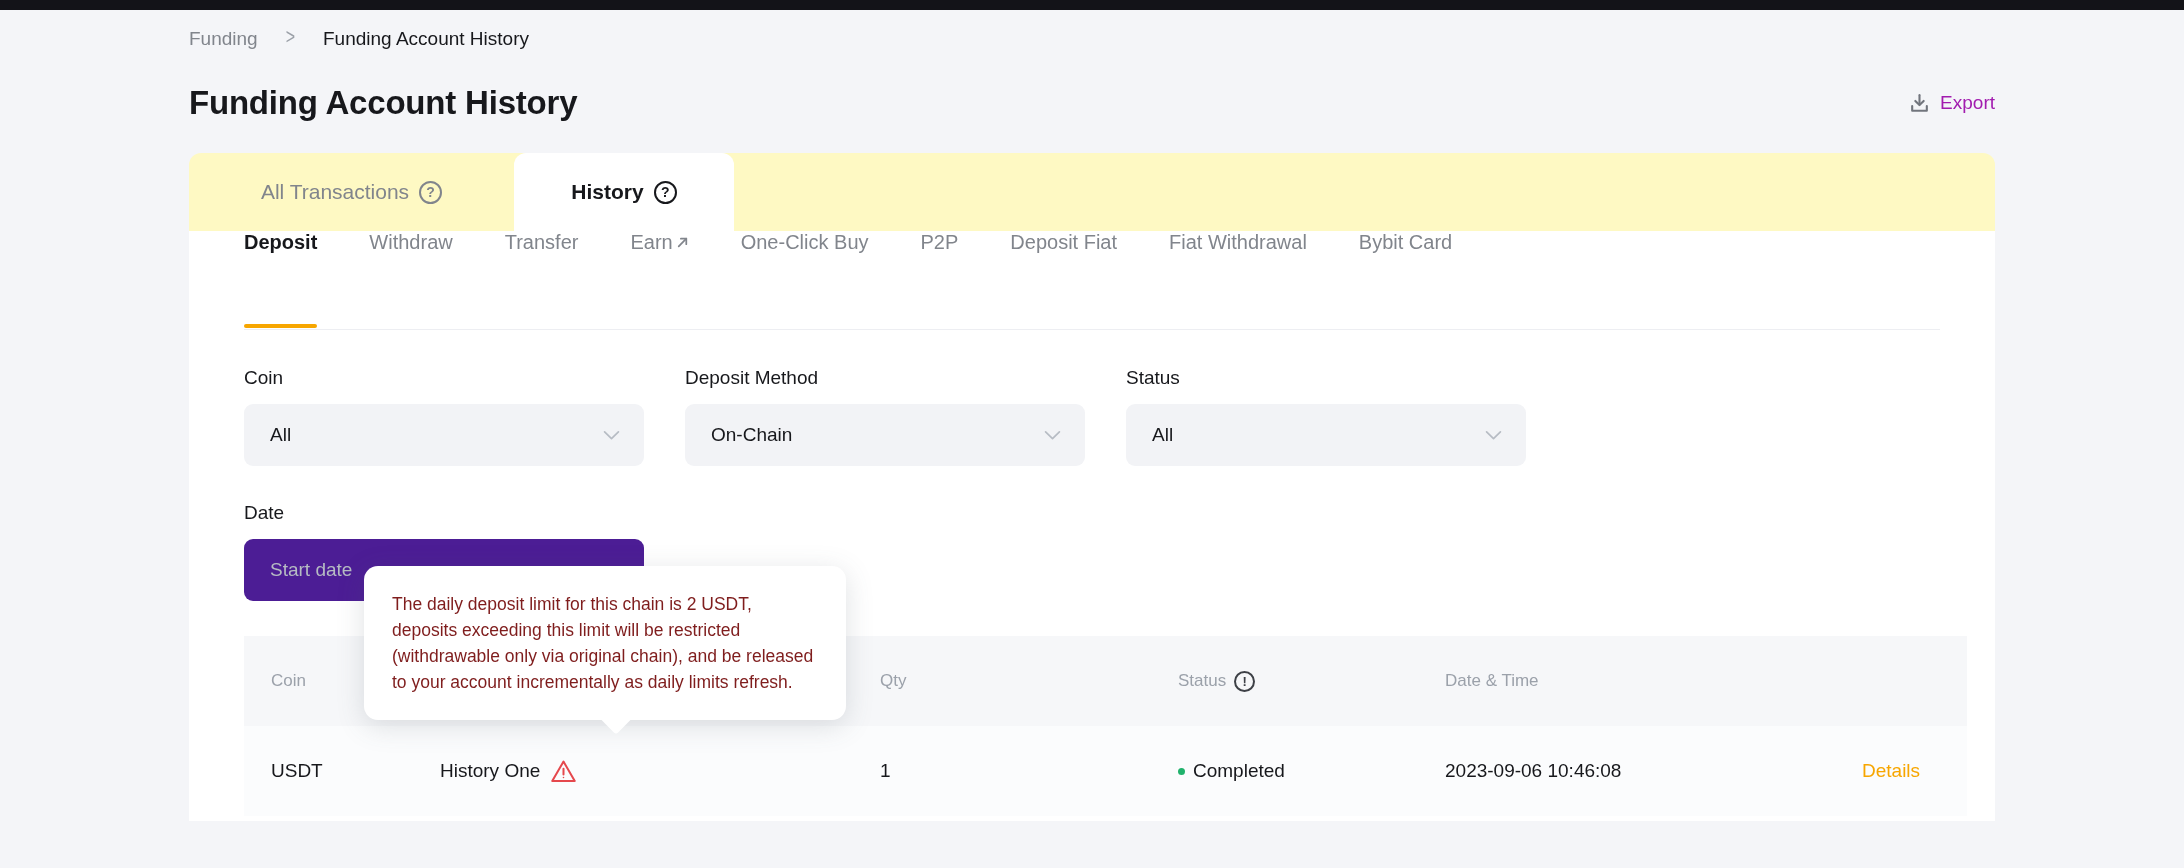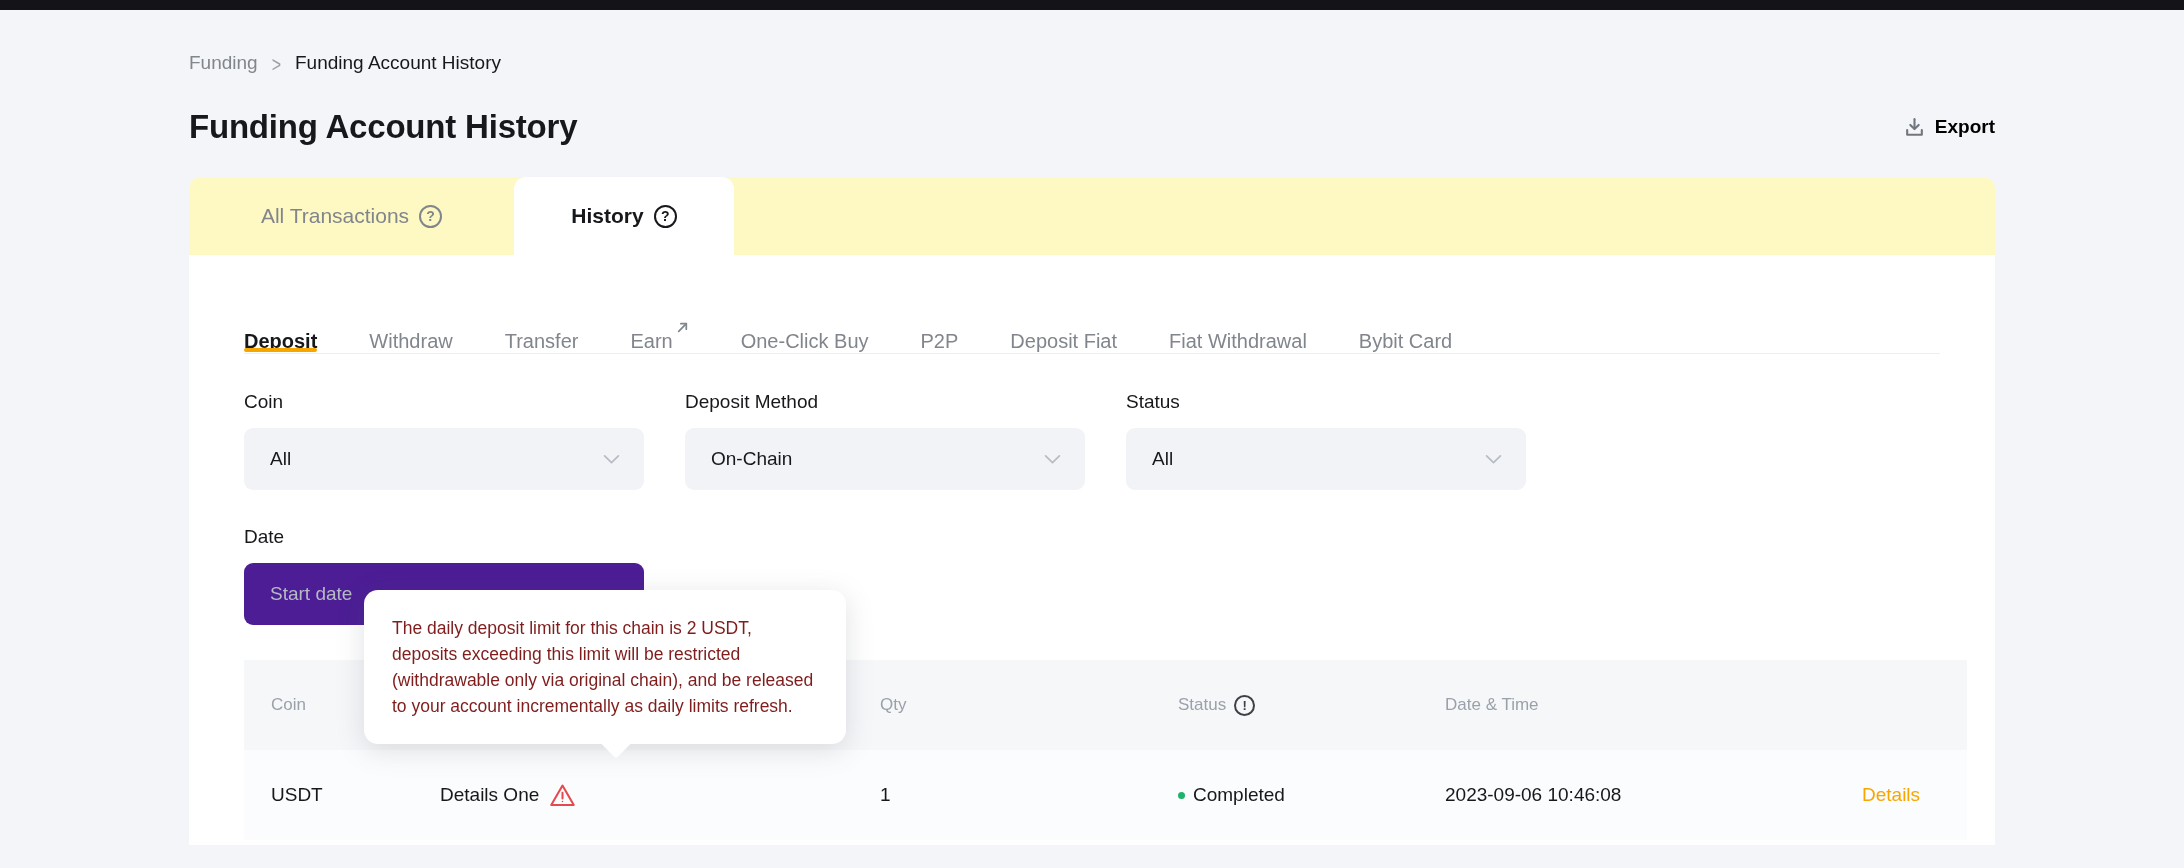--- a/index.html
+++ b/index.html
@@ -8,46 +8,46 @@
     font-family:"Liberation Sans","DejaVu Sans",sans-serif;
     background:#f4f5f8;
     color:#17181c;
     position:relative;
   }
   .topbar { height:10px; background:#131318; width:100%; }
 
   .page { padding:0 189px; position:relative; }
 
   
-  .breadcrumb { margin-top:42px; display:flex; align-items:flex-end; gap:14px; font-size:19px; }
+  .breadcrumb { margin-top:18px; display:flex; align-items:flex-start; gap:28px; font-size:19px; }
   .crumb-parent { color:#81858c; cursor:pointer; }
   .crumb-sep { color:#9ba0a8; font-size:16px; transform:scaleY(1.35); display:inline-block; }
   .crumb-current { color:#17181c; font-weight:500; }
 
   
   .title-row { margin-top:34px; display:flex; align-items:center; justify-content:space-between; }
   .page-title { font-size:33px; font-weight:700; letter-spacing:-0.2px; color:#17181c; }
-  .export-btn { display:flex; align-items:center; gap:9px; color:#000000; font-size:19px; font-weight:700; cursor:pointer; }
+  .export-btn { display:flex; align-items:center; gap:9px; color:#a21caf; font-size:19px; font-weight:400; cursor:pointer; }
   .export-btn svg { display:block; }
 
   
   .card { margin-top:31px; width:1806px; }
   .tabstrip { height:78px; background:#fef9c3; border-radius:12px 12px 0 0; display:flex; }
   .tab { display:flex; align-items:center; justify-content:center; gap:10px; font-size:21px; cursor:pointer; }
   .tab-inactive { width:325px; color:#81858c; }
   .tab-active { width:220px; background:#ffffff; border-radius:12px 12px 0 0; color:#17181c; font-weight:700; }
   .help-icon { width:23px; height:23px; border:2px solid currentColor; border-radius:50%;
                display:inline-flex; align-items:center; justify-content:center;
                font-size:14px; font-weight:700; line-height:1; flex:0 0 auto; }
 
   .card-body { background:#ffffff; padding:0 55px; position:relative; height:590px; }
 
   
   .subtabs { display:flex; gap:52px; align-items:center; height:99px; border-bottom:1px solid #edeef2; }
-  .subtab { font-size:20px; color:#81858c; cursor:pointer; position:relative; height:100%; display:flex; align-items:flex-end; }
+  .subtab { font-size:20px; color:#81858c; cursor:pointer; position:relative; height:100%; display:flex; align-items:flex-start; }
   .subtab.active { color:#17181c; font-weight:700; }
   .subtab.active .underline { position:absolute; left:0; right:0; bottom:1px; height:4px; background:#f7a600; border-radius:2px; }
   .ext-arrow { margin-left:3px; margin-bottom:14px; }
 
   
   .filters { margin-top:37px; display:flex; gap:41px; }
   .filter-label { font-size:19px; color:#17181c; margin-bottom:15px; }
   .select { width:400px; height:62px; background:#f2f3f6; border-radius:9px; display:flex; align-items:center;
             justify-content:space-between; padding:0 24px 0 26px; font-size:19px; color:#17181c; cursor:pointer;gap:24px; }
   .select .chev { color:#b7bcc4; }
@@ -207,21 +207,21 @@
           <div class="cell">
             <span>Status</span>
             <span class="status-info-icon">!</span>
           </div>
           <div class="cell">Date &amp; Time</div>
           <div class="cell"></div>
         </div>
         <div class="trow">
           <div class="cell">USDT</div>
           <div class="cell chain-cell">
-            <span>Details One</span>
+            <span>History One</span>
             <span class="warn-icon">
               <svg width="27" height="25" viewBox="0 0 24 22" fill="none" stroke="#e5484d" stroke-width="1.8" stroke-linecap="round" stroke-linejoin="round">
                 <path d="M12 2.2 L22 19.4 H2 Z"></path>
                 <path d="M12 8.6 v5"></path>
                 <circle cx="12" cy="16.4" r="0.7" fill="#e5484d" stroke="none"></circle>
               </svg>
             </span>
           </div>
           <div class="cell">1</div>
           <div class="cell status-cell">

